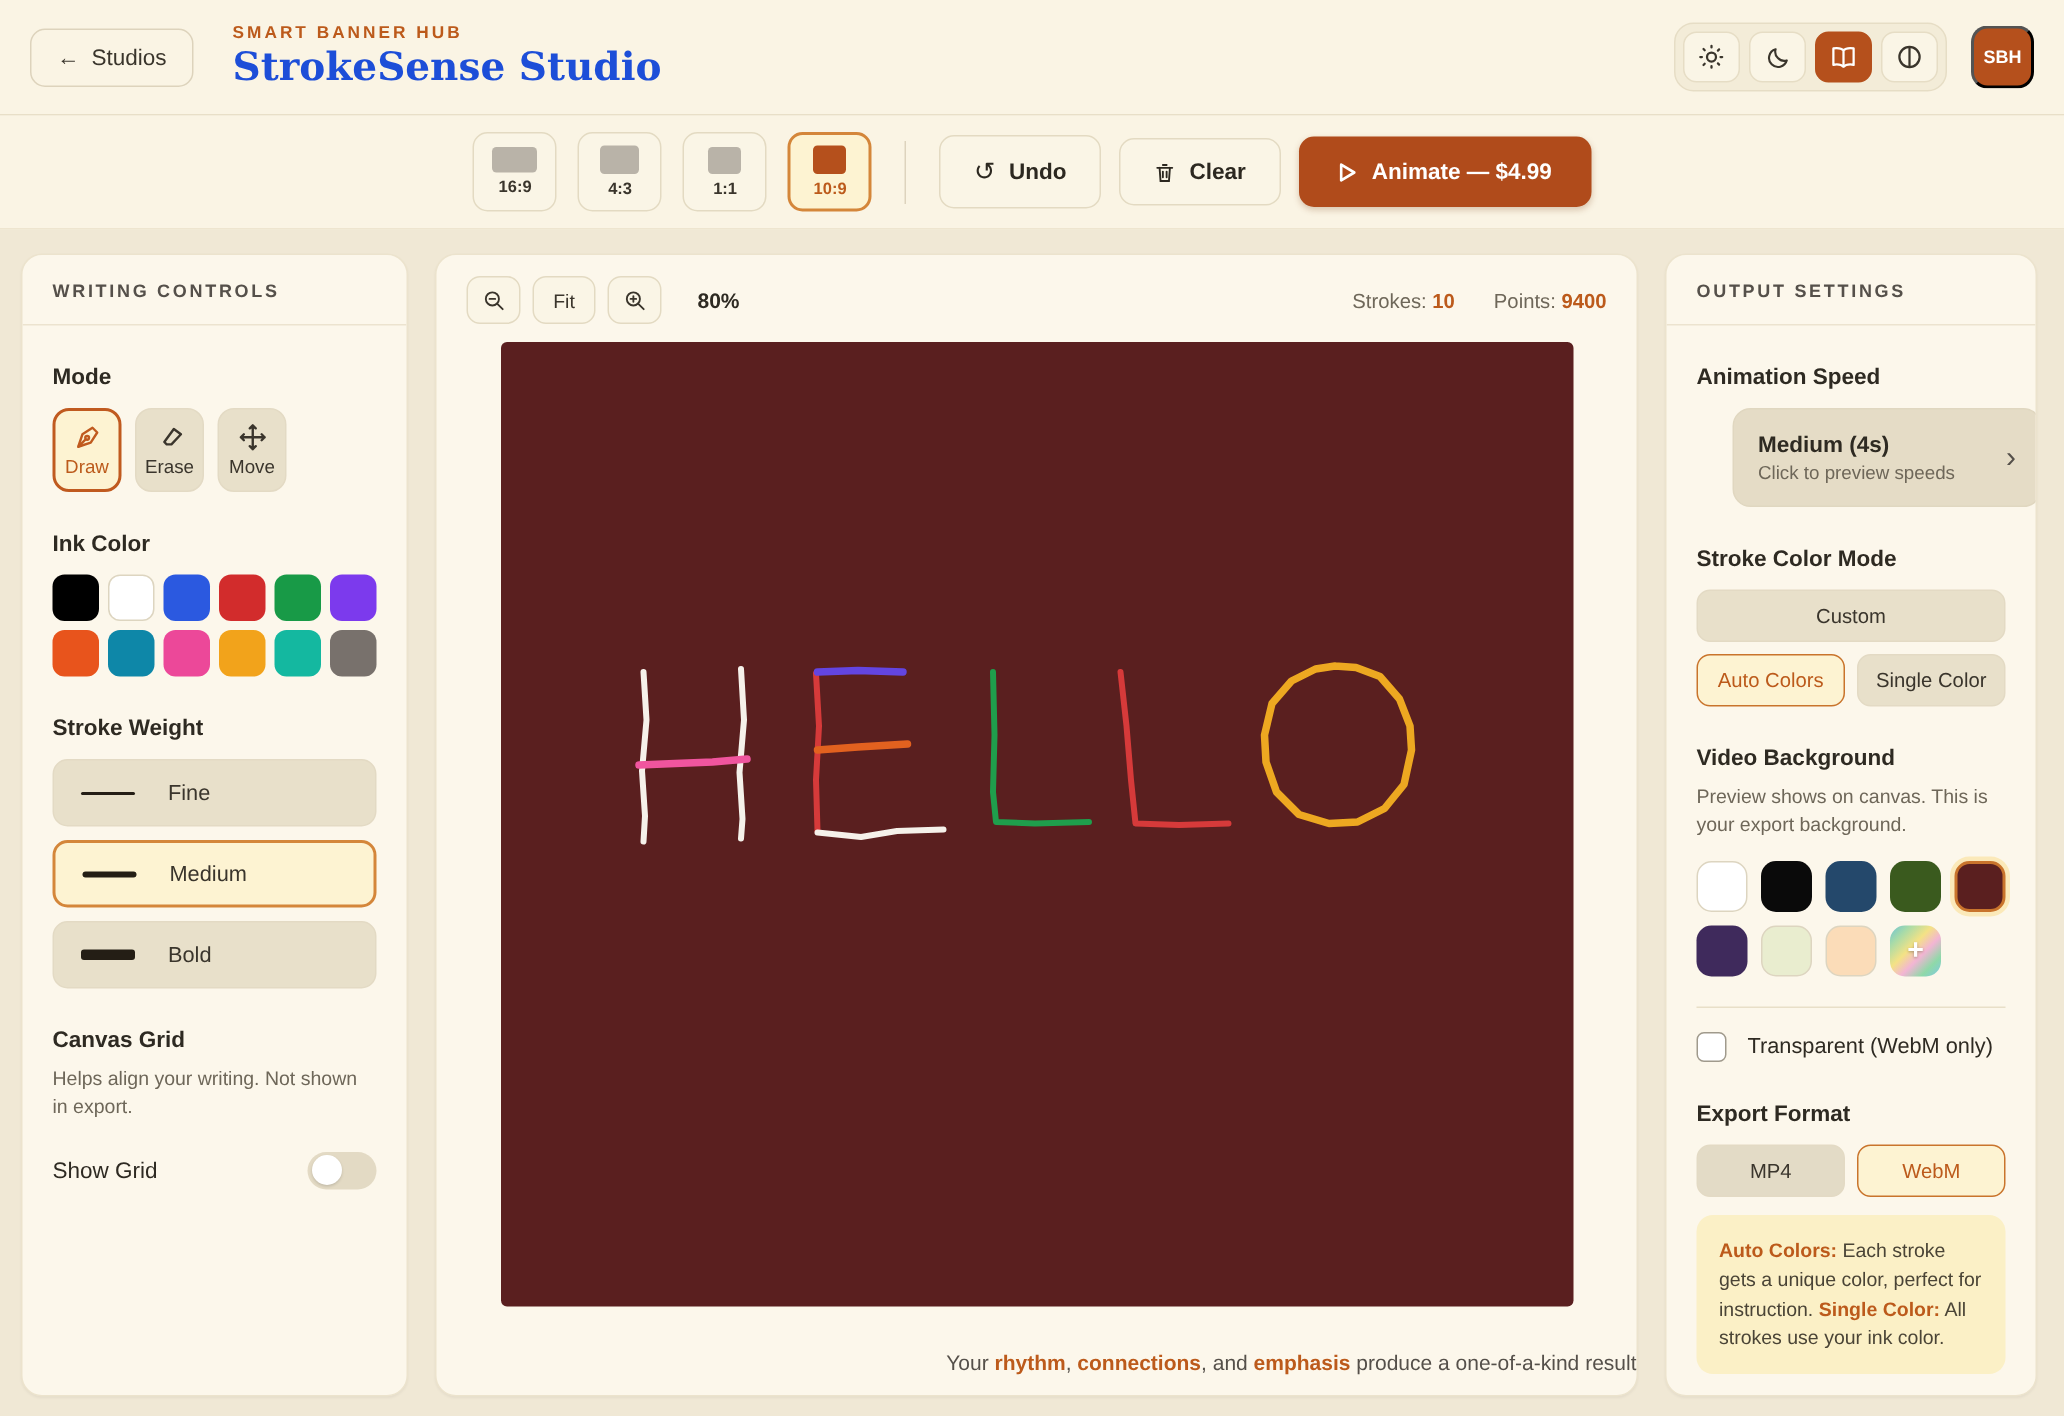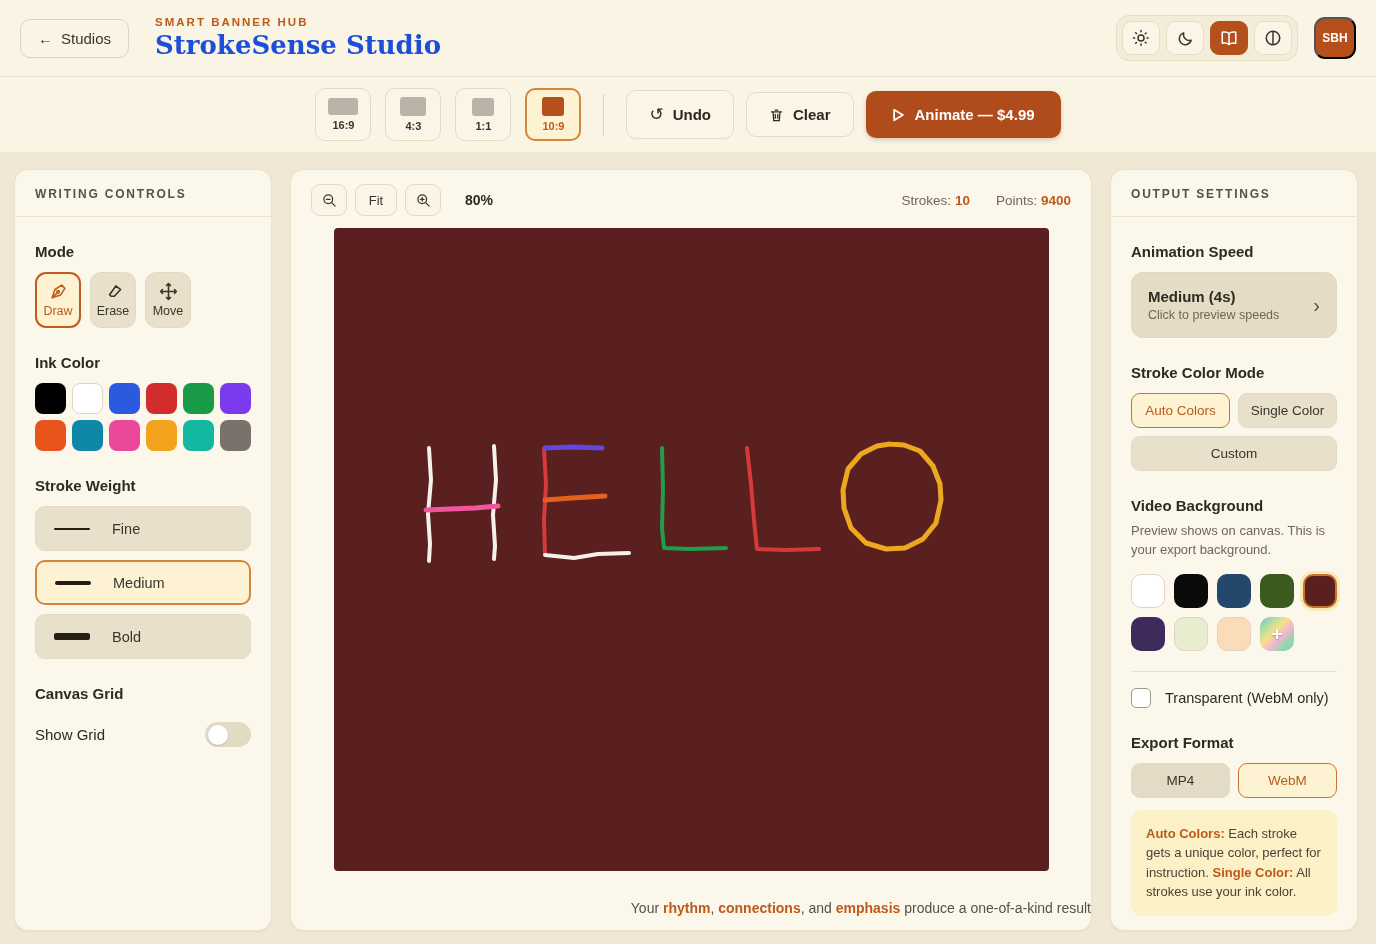--- a/index.html
+++ b/index.html
@@ -88,21 +88,21 @@
   .zoom-level { font-size:14px; font-weight:bold; color:#2e2a22; margin-left:16px; }
   .stats { margin-left:auto; display:flex; gap:26px; font-size:13.5px; color:#6e6759;text-align:center; }
   .stats b { color:#bc5a1b; }
   .canvas-wrap { flex:1; display:flex; justify-content:center; }
   .draw-canvas { width:715px; height:643px; border-radius:4px; }
   .caption { text-align:right; font-size:14px; color:#55504a; padding:12px 0 14px; }
   .caption b { color:#bc5a1b; }
 
   
   .speed-btn { display:flex; align-items:center; width:100%; background:#e5dcc6; border:1px solid #e0d7c0;
-               border-radius:12px; padding:15px 16px; cursor:pointer; text-align:left; }
+               border-radius:12px; padding:15px 16px; cursor:pointer; text-align:left;margin-left:24px; }
   .speed-title { font-size:15px; font-weight:bold; color:#2e2a22; }
   .speed-sub { font-size:12.5px; color:#6e6759; margin-top:3px; }
   .chev { margin-left:auto; font-size:20px; color:#55504a; }
   .pill-row { display:flex; gap:8px; margin-bottom:8px; }
   .pill { flex:1; height:35px; background:#e8e0ca; border:1px solid #e3dac4; border-radius:9px;
           font-size:13.5px; color:#3a352c; display:flex; align-items:center; justify-content:center; cursor:pointer; }
   .pill.selected { background:#fdf3d2; border:1.5px solid #c9742c; color:#bc5a1b; }
   .bg-grid { display:grid; grid-template-columns:repeat(5,1fr); gap:9px; }
   .bg-swatch { width:100%; aspect-ratio:1/1; border-radius:10px; cursor:pointer; position:relative; }
   .bg-swatch.light { border:1px solid #ddd5c0; }
@@ -254,20 +254,21 @@
       <button class="weight-btn selected">
         <span class="wline" style="height:4px"></span>
         <span>Medium</span>
       </button>
       <button class="weight-btn">
         <span class="wline" style="height:7px"></span>
         <span>Bold</span>
       </button>
 
       <div class="sec-label">Canvas Grid</div>
+      <div class="desc">Helps align your writing. Not shown in export.</div>
       <div class="toggle-row">
         <span class="toggle-label">Show Grid</span>
         <div class="toggle">
           <div class="knob"></div>
         </div>
       </div>
     </div>
   </div>
 
   <div class="panel center-panel">
@@ -319,25 +320,25 @@
       <button class="speed-btn">
         <span>
           <span class="speed-title" style="display:block">Medium (4s)</span>
           <span class="speed-sub" style="display:block">Click to preview speeds</span>
         </span>
         <span class="chev">›</span>
       </button>
 
       <div class="sec-label">Stroke Color Mode</div>
       <div class="pill-row">
+        <button class="pill">Custom</button>
+      </div>
+      <div class="pill-row">
         <button class="pill selected">Auto Colors</button>
         <button class="pill">Single Color</button>
-      </div>
-      <div class="pill-row">
-        <button class="pill">Custom</button>
       </div>
 
       <div class="sec-label">Video Background</div>
       <div class="desc">Preview shows on canvas. This is your export background.</div>
       <div class="bg-grid" id="bg-swatches">
           <div class="bg-swatch light" style="background: rgb(255, 255, 255);"></div>
           <div class="bg-swatch" style="background: rgb(10, 10, 10);"></div>
           <div class="bg-swatch" style="background: rgb(36, 72, 107);"></div>
           <div class="bg-swatch" style="background: rgb(58, 90, 30);"></div>
           <div class="bg-swatch selected" style="background: rgb(90, 31, 31);"></div>

